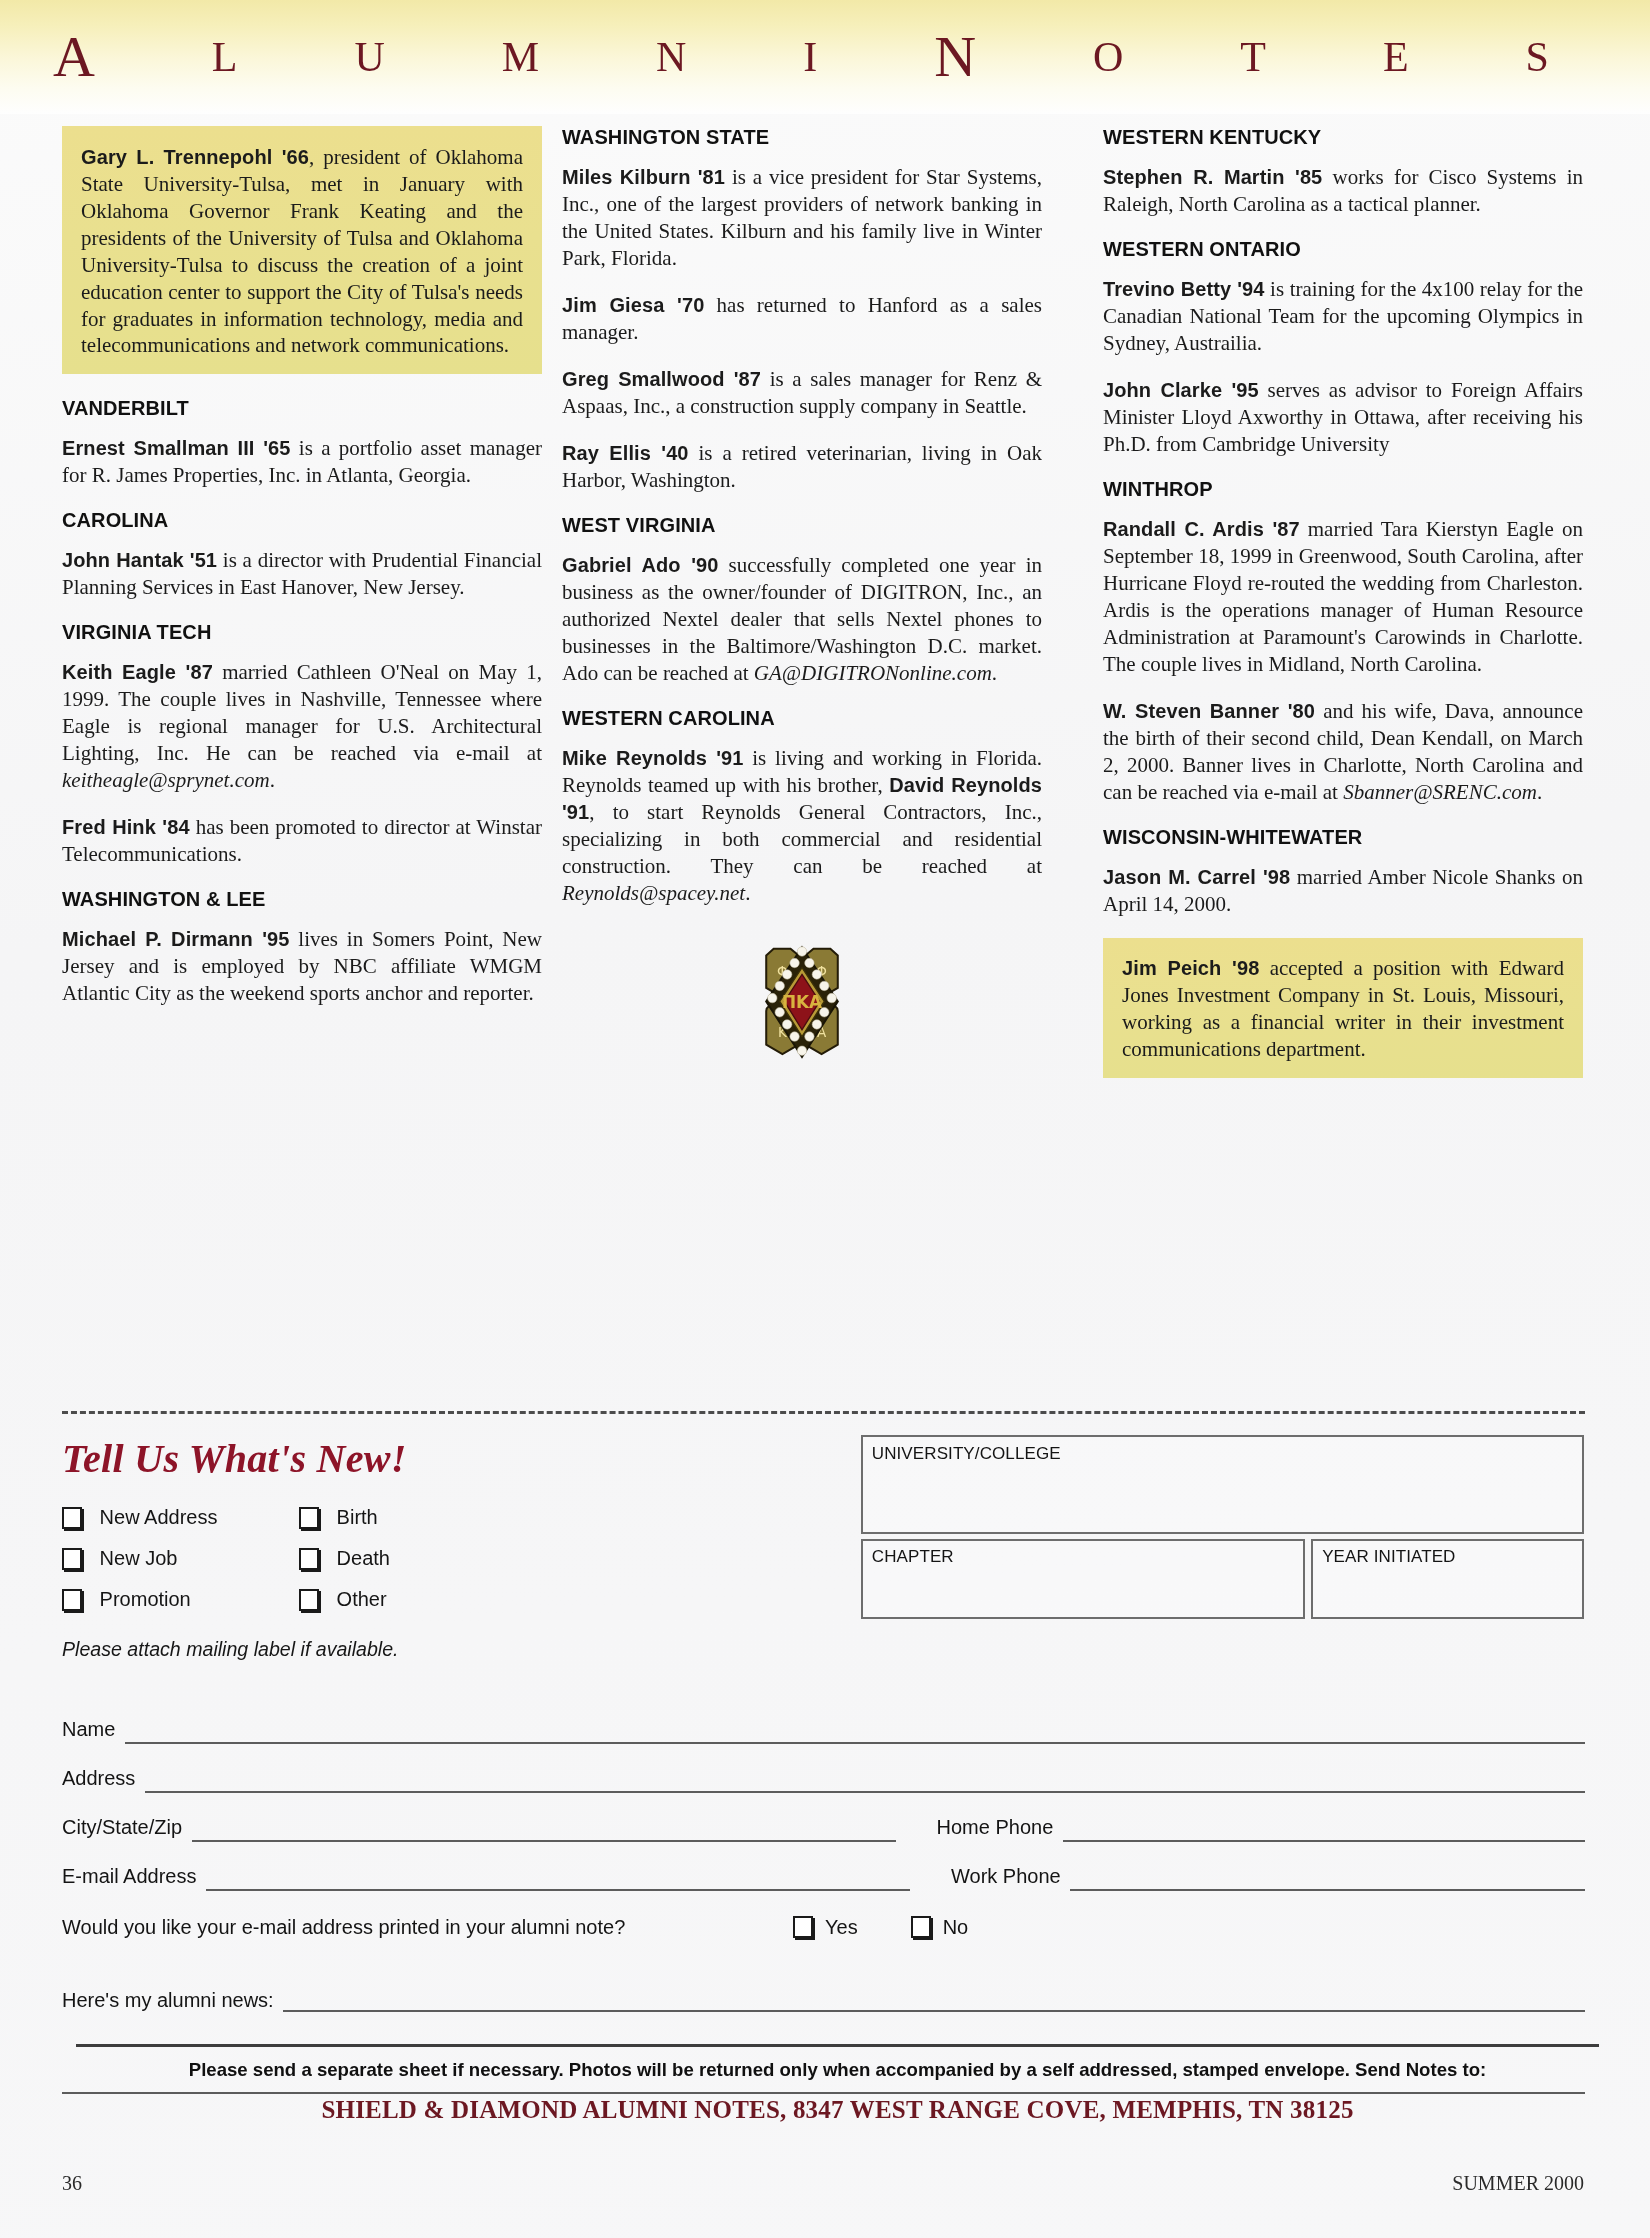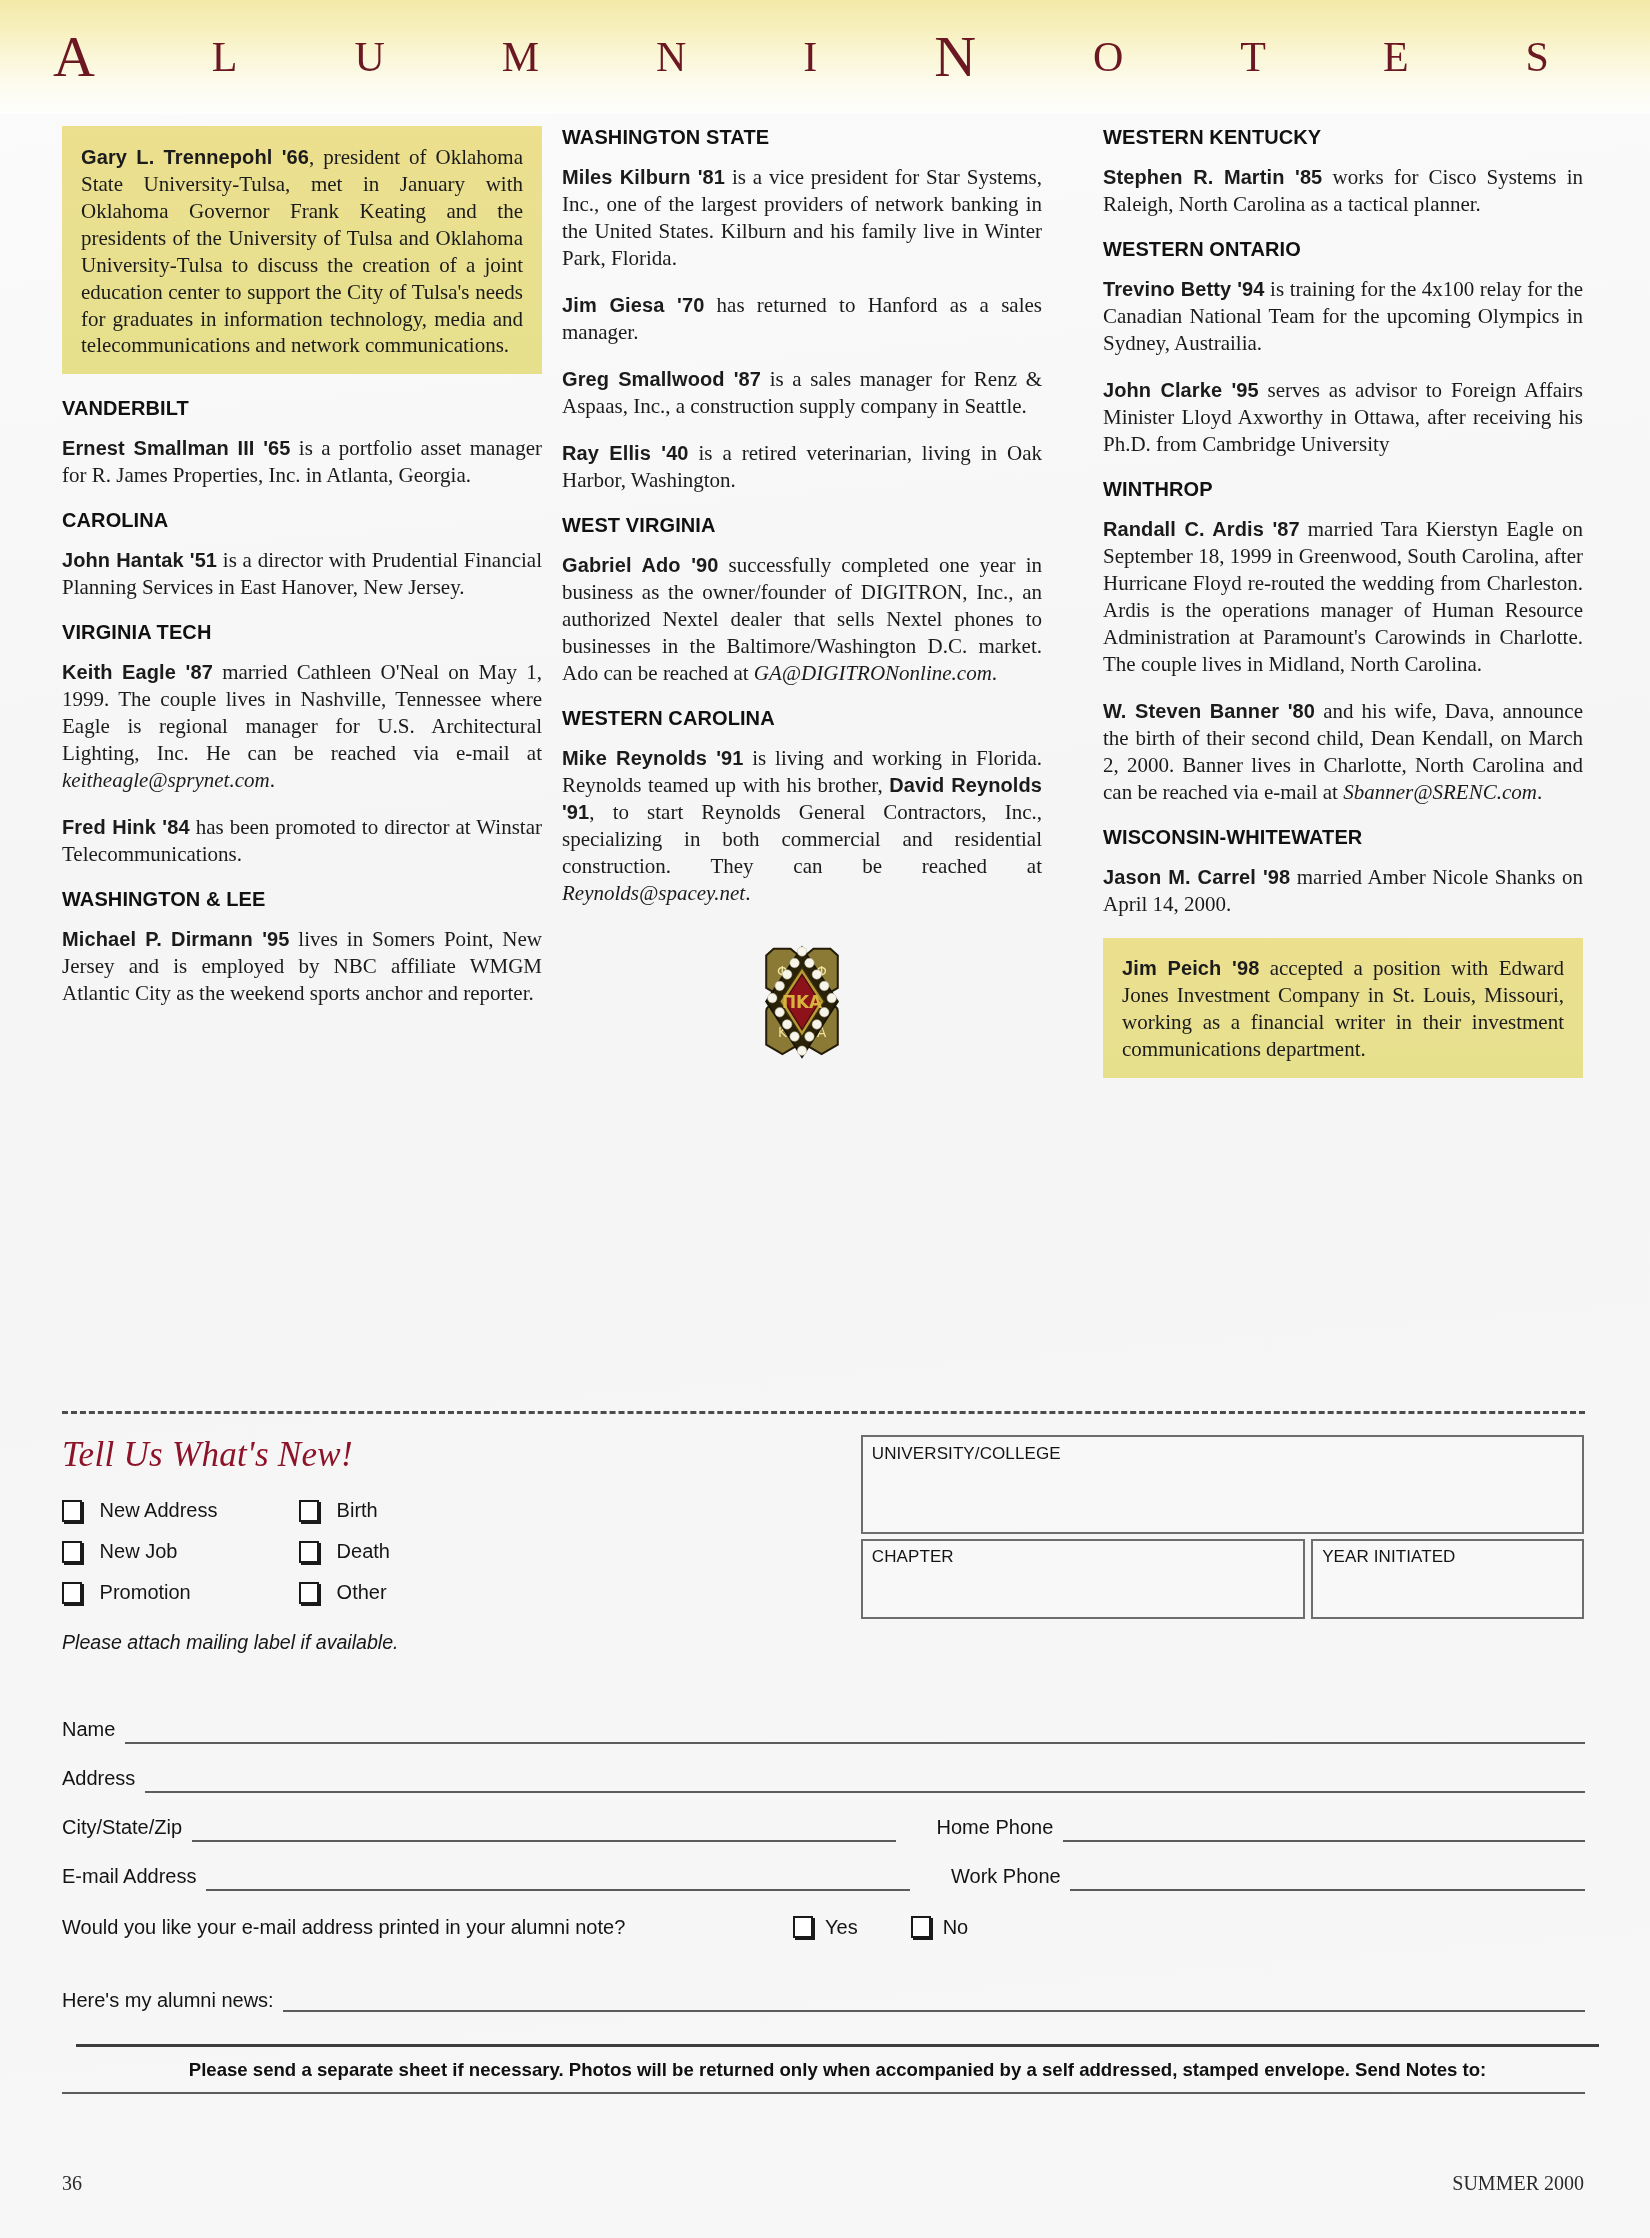--- a/index.html
+++ b/index.html
@@ -112,22 +112,22 @@
   
   .form {
     position: absolute;
     left: 62px;
     top: 1435px;
     width: 1523px;
   }
   .form-title {
     font-family: "Liberation Serif", serif;
     font-style: italic;
-    font-weight: normal;
-    font-size: 35px;
+    font-weight: bold;
+    font-size: 40px;
     color: #8d1428;
     margin: 0 0 10.8px 0;
     letter-spacing: 0.3px;
   }
   .checks {
     display: flex;
     width: 474px;
     margin-top: 15px;
   }
   .check-col { width: 237px; }
@@ -464,20 +464,21 @@
     <div class="news-row">
       <span class="lbl">Here's my alumni news:</span>
       <span class="line"></span>
     </div>
     <div class="news-line2"></div>
   </div>
 
   <div class="footer">
     <hr class="foot-hr">
     <div class="foot-note">Please send a separate sheet if necessary. Photos will be returned only when accompanied by a self addressed, stamped envelope. Send Notes to:</div>
+    <div class="foot-addr">SHIELD &amp; DIAMOND ALUMNI NOTES, 8347 WEST RANGE COVE, MEMPHIS, TN 38125</div>
   </div>
 
   <div class="pagefoot">
     <div>36</div>
     <div>SUMMER 2000</div>
   </div>
 
 </div>
 
 

